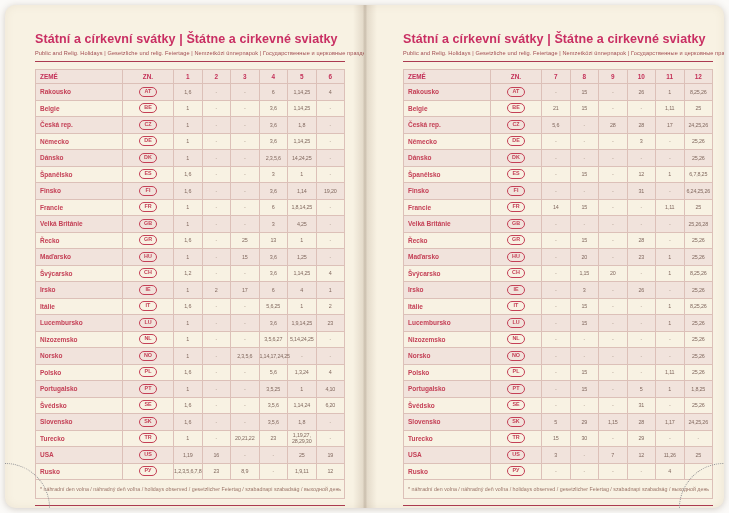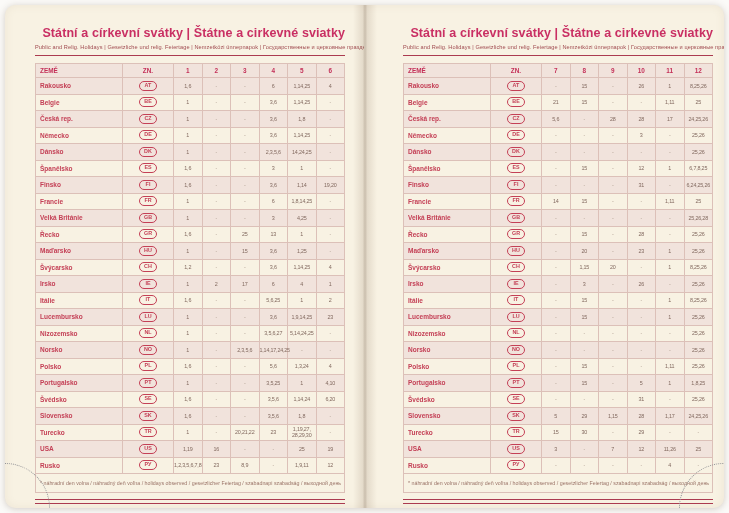--- a/index.html
+++ b/index.html
@@ -6,21 +6,21 @@
     font-family:"Liberation Sans",sans-serif;-webkit-font-smoothing:antialiased;}
   .spread{position:absolute;left:5px;top:5px;width:719px;height:503px;border-radius:10px;
     background:#f8f2e3;box-shadow:0 1px 7px rgba(90,70,50,.25), inset 0 0 10px rgba(120,90,60,.08);
     overflow:hidden;}
   .page{position:absolute;top:0;height:100%;overflow:hidden;}
   .page-left{left:0;width:359px;}
   .page-right{left:359px;width:360px;}
   .content{position:absolute;top:0;width:310px;}
   .page-left .content{left:30px;}
   .page-right .content{left:39px;}
-  .title{margin-top:21px;text-align:right;font-size:12.5px;font-weight:bold;color:#c92f63;
+  .title{margin-top:27px;text-align:left;font-size:12.5px;font-weight:bold;color:#c92f63;
     letter-spacing:.1px;white-space:nowrap;}
   .subtitle{margin-top:4px;text-align:center;font-size:5.6px;color:#a04b50;white-space:nowrap;
     letter-spacing:.1px;}
   .title-rule{margin-top:5px;border-top:1.4px solid #ab3b50;}
   table{width:310px;border-collapse:collapse;table-layout:fixed;margin-top:7px;}
   th,td{border:1px solid #dcc0b8;padding:0;}
   th{height:13px;font-size:6.4px;color:#c43058;font-weight:bold;text-align:center;
     background:#f1e3dc;}
   th.col-country{width:82px;text-align:left;padding-left:4px;}
   th.col-code{width:50px;}

